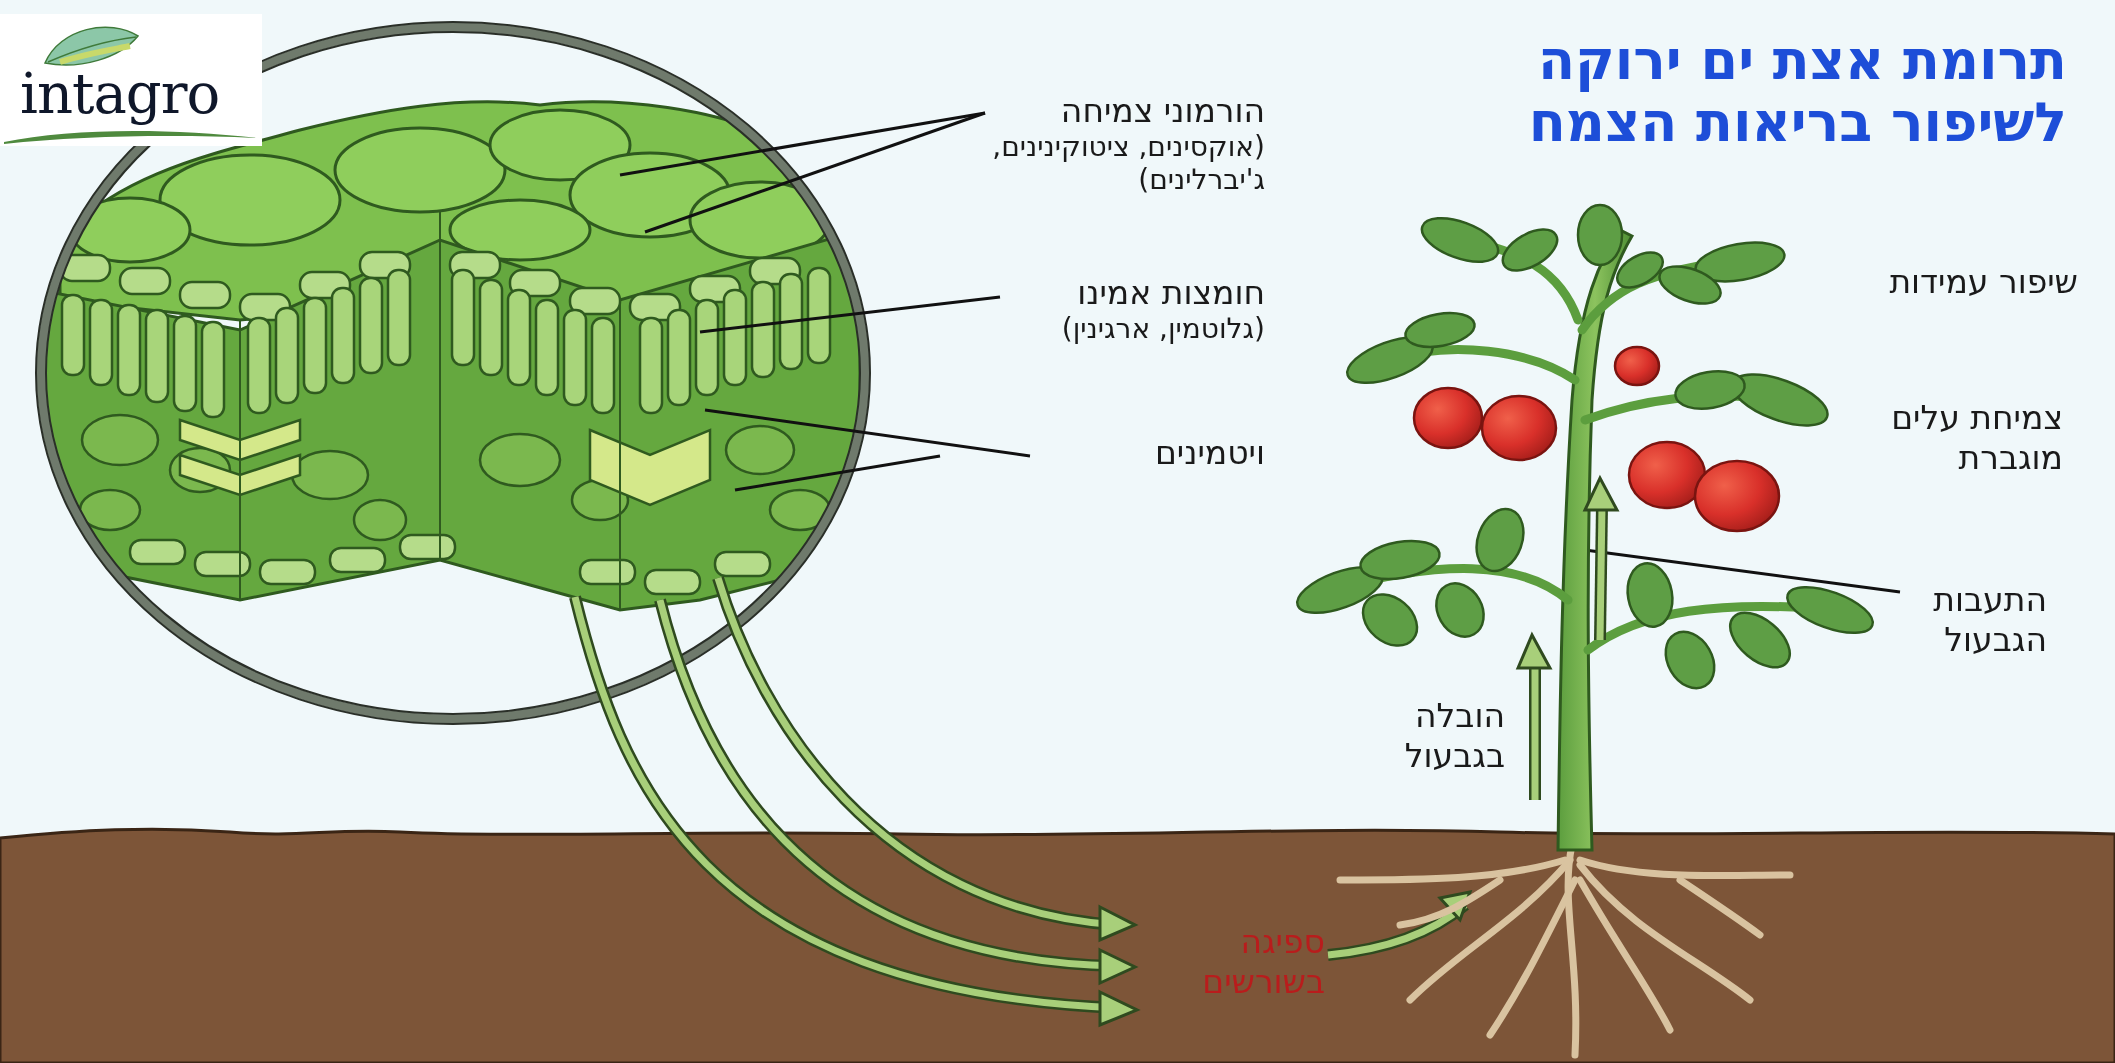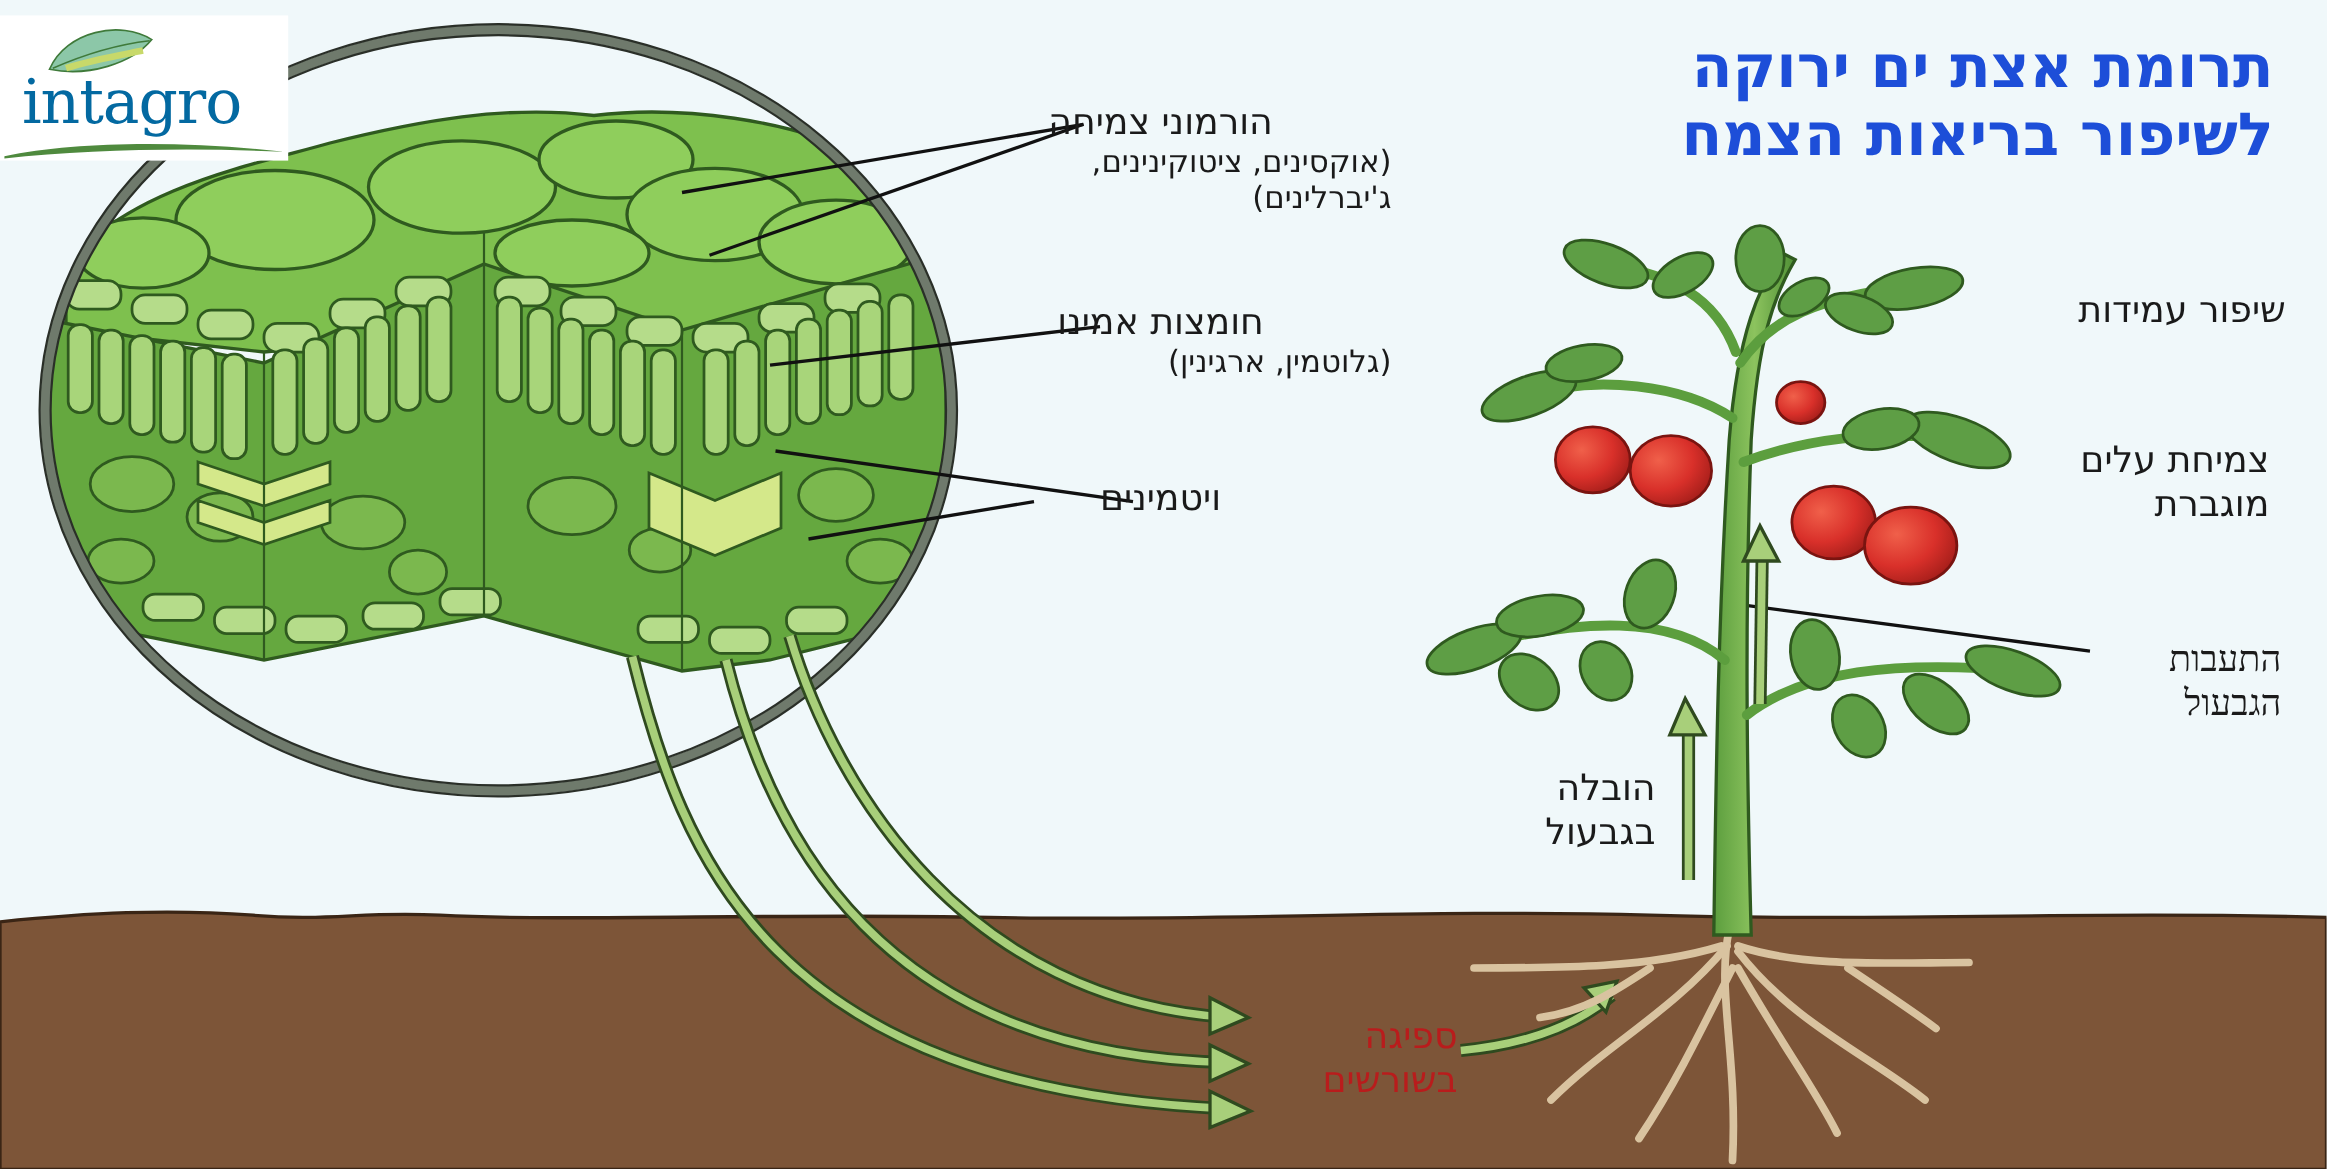--- a/index.html
+++ b/index.html
@@ -8,34 +8,34 @@
     background: #f0f8fa;
     font-family: "DejaVu Sans", sans-serif;
   }
   #scene { position: absolute; left: 0; top: 0; width: 2115px; height: 1063px; }
   .logo-box {
     position: absolute; left: 0; top: 14px; width: 262px; height: 132px;
     background: #ffffff;
   }
   .logo-text {
     position: absolute; left: 20px; top: 52px;
-    font-family: "DejaVu Serif", serif; font-size: 56px; color: #0369a1;
+    font-family: "DejaVu Serif", serif; font-size: 56px; color: #0f172a;
     letter-spacing: -1px; line-height: 1;
   }
   .title {
     position: absolute; right: 48px; top: 30px; width: 700px;
     direction: rtl; text-align: right;
     font-family: "DejaVu Sans", sans-serif; font-weight: bold;
     font-size: 54px; line-height: 62px; color: #1d4ed8;
   }
   .lbl {
     position: absolute; direction: rtl; text-align: right;
     color: #1a1a1a; font-family: "DejaVu Sans", sans-serif;
   }
-  .lbl .main { font-size: 33px; line-height: 38px; display: block; text-align: center; }
+  .lbl .main { font-size: 33px; line-height: 38px; display: block; }
   .lbl .sub  { font-size: 28px; line-height: 33px; display: block; text-align: right; }
   .lbl.right { font-size: 33px; line-height: 40px; }
   .lbl.soil { color: #b91c1c; font-size: 33px; line-height: 40px; }
 </style>
 </head>
 <body>
 
 <svg id="scene" viewBox="0 0 2115 1063" xmlns="http://www.w3.org/2000/svg">
   <defs>
     <clipPath id="circleClip">
@@ -266,21 +266,21 @@
   <span class="main">ויטמינים</span>
 </div>
 
 <div class="lbl right" style="right:37px; top:262px; width:300px;">
   <span>שיפור עמידות</span>
 </div>
 <div class="lbl right" style="right:52px; top:398px; width:300px;">
   <div>צמיחת עלים</div>
   <div>מוגברת</div>
 </div>
-<div class="lbl right" style="right:41px; top:580px; width:300px;font-family:Liberation Serif, serif;">
+<div class="lbl right" style="right:68px; top:580px; width:300px;">
   <div>התעבות</div>
   <div>הגבעול</div>
 </div>
 <div class="lbl right" style="right:610px; top:696px; width:250px;">
   <div>הובלה</div>
   <div>בגבעול</div>
 </div>
 <div class="lbl soil" style="right:790px; top:922px; width:250px;">
   <div>ספיגה</div>
   <div>בשורשים</div>

